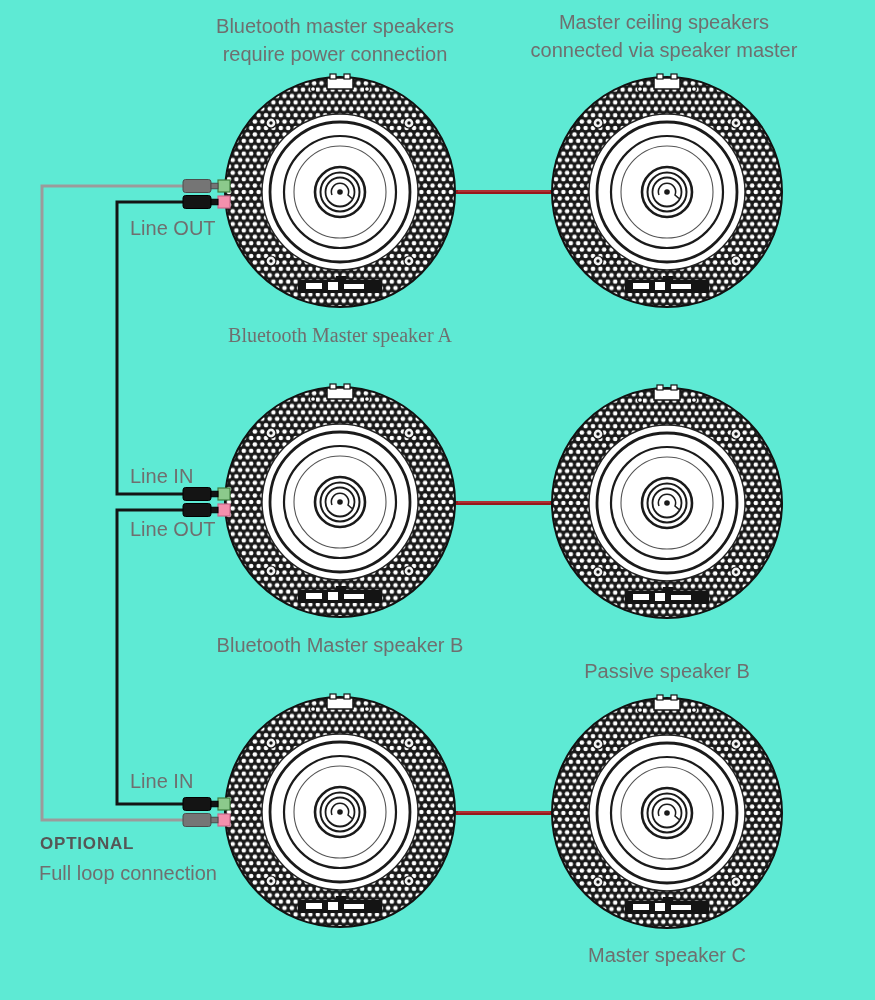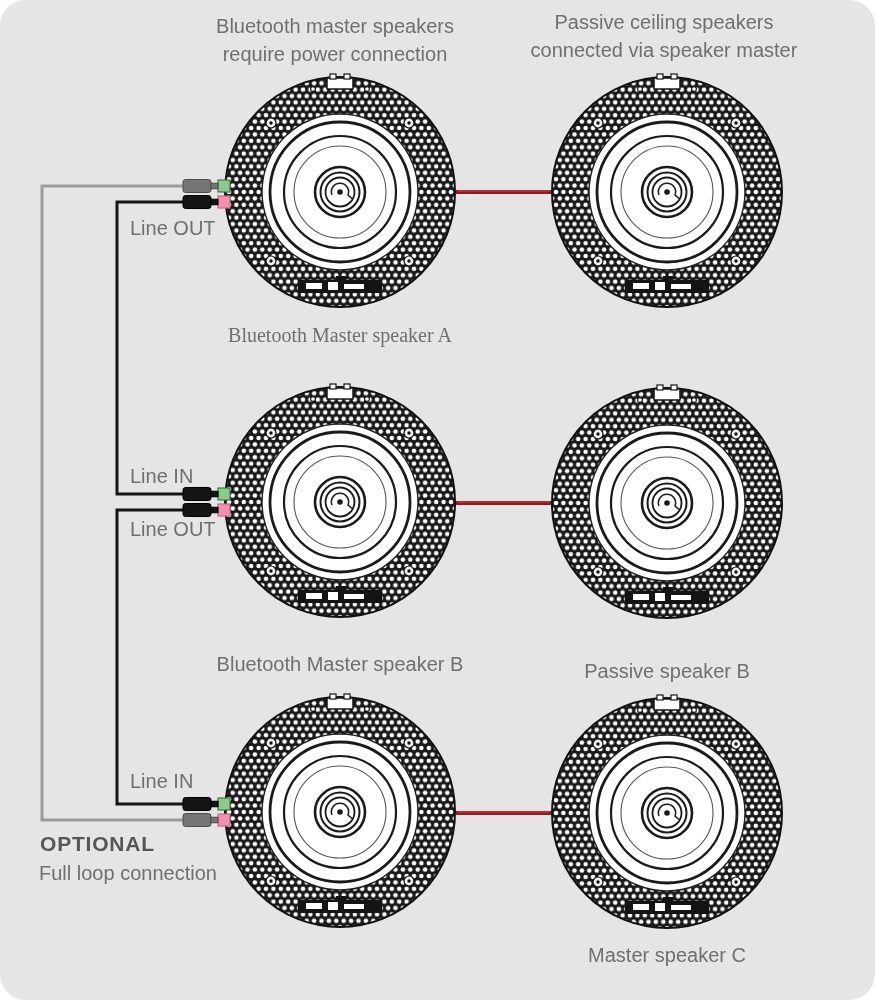--- a/index.html
+++ b/index.html
@@ -12,40 +12,39 @@
     --port-green:#8cc98c;
     --port-green-edge:#3f7d3f;
     --port-pink:#f390ad;
     --port-pink-edge:#c96a8a;
     --line-ink:#1a1a1a;
   }
   html,body{margin:0;padding:0;background:#ffffff;}
   .stage{
     position:relative;
     width:875px;height:1000px;
-    background:#e5e5e5;
+    background:#5eead4;
     font-family:"Liberation Sans", sans-serif;
     overflow:hidden;
-    border-radius:26px;
   }
   .stage svg{position:absolute;left:0;top:0;}
   .txt{
     position:absolute;
     color:var(--text-gray);
     font-size:20px;
     line-height:28px;
     white-space:nowrap;
   }
   .txt.center{text-align:center;white-space:normal;}
   .heading{width:300px;}
   .caption{width:320px;}
   .optional-title{
     font-weight:bold;
     color:var(--text-dark);
-    font-size:21px;
+    font-size:17px;
     letter-spacing:0.8px;
   }
   
   .cable-gray{fill:none;stroke:var(--cable-gray);stroke-width:3;}
   .cable-black{fill:none;stroke:var(--cable-black);stroke-width:3;}
   .red-main{fill:none;stroke:var(--cable-red);stroke-width:4;}
   .red-hi{fill:none;stroke:var(--cable-red-hi);stroke-width:1.2;}
   .plug-gray{fill:#757575;stroke:#4c4c4c;stroke-width:1;}
   .plug-black{fill:#141414;stroke:#000;stroke-width:1;}
   .port-green{fill:var(--port-green);stroke:var(--port-green-edge);stroke-width:1.2;}
@@ -154,31 +153,31 @@
     <use href="#plug" x="218" y="804" class="plug-black"></use>
     <use href="#plug" x="218" y="820" class="plug-gray"></use>
   </svg>
 
   <div class="txt center heading" style="left:185px;top:12px;">
     <span style="display:block">Bluetooth master speakers</span>
     <span style="display:block">require power connection</span>
   </div>
 
   <div class="txt center heading" style="left:514px;top:8px;">
-    <span style="display:block">Passive ceiling speakers</span>
+    <span style="display:block">Master ceiling speakers</span>
     <span style="display:block">connected via speaker master</span>
   </div>
 
 
   <div class="txt" style="left:130px;top:214px;">Line OUT</div>
   <div class="txt" style="left:130px;top:462px;">Line IN</div>
   <div class="txt" style="left:130px;top:515px;">Line OUT</div>
   <div class="txt" style="left:130px;top:767px;">Line IN</div>
 
   <div class="txt optional-title" style="left:40px;top:830px;">OPTIONAL</div>
   <div class="txt" style="left:39px;top:859px;">Full loop connection</div>
 
   <div class="txt center caption" style="left:180px;top:321px;font-family:Liberation Serif, serif;">Bluetooth Master speaker A</div>
-  <div class="txt center caption" style="left:180px;top:631px;margin-top:19px;">Bluetooth Master speaker B</div>
+  <div class="txt center caption" style="left:180px;top:631px;">Bluetooth Master speaker B</div>
   <div class="txt center caption" style="left:507px;top:657px;">Passive speaker B</div>
   <div class="txt center caption" style="left:507px;top:941px;">Master speaker C</div>
 
 </div>
 
 </body></html>

